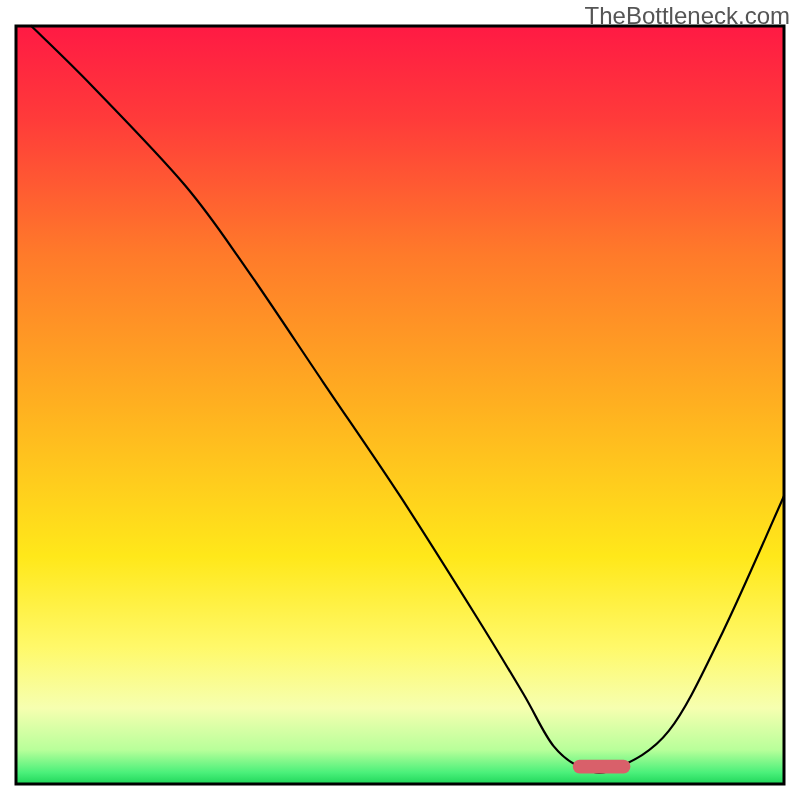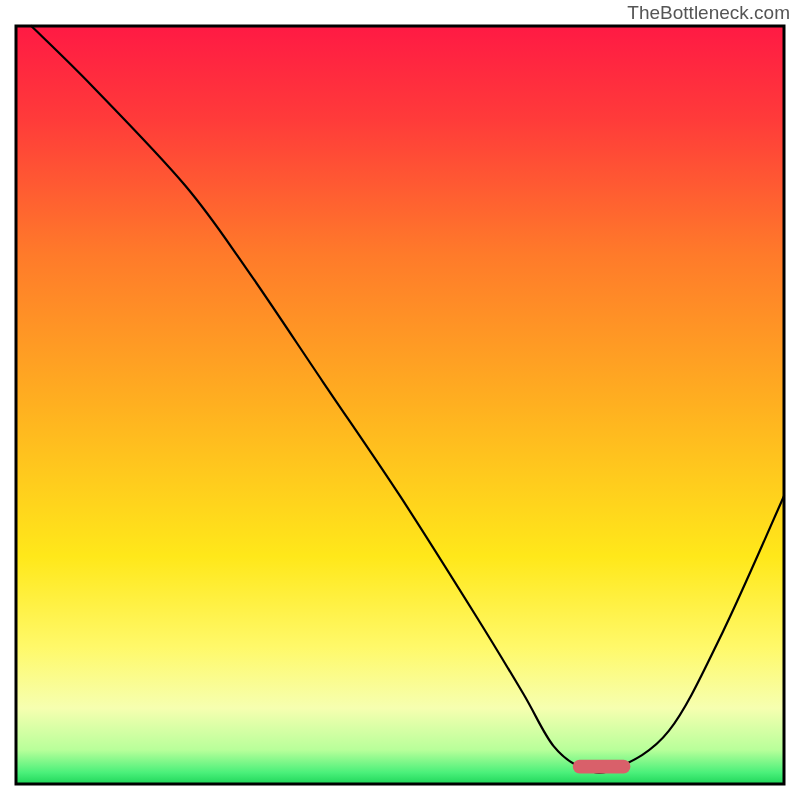--- a/index.html
+++ b/index.html
@@ -12,21 +12,21 @@
   }
   .chart-container {
     position: relative;
     width: 800px;
     height: 800px;
   }
   .watermark {
     position: absolute;
     top: 2px;
     right: 10px;
-    font-size: 19px;
+    font-size: 24px;
     font-weight: 500;
     color: #555555;
     z-index: 10;
   }
   svg {
     display: block;
   }
 </style>
 </head>
 <body>

